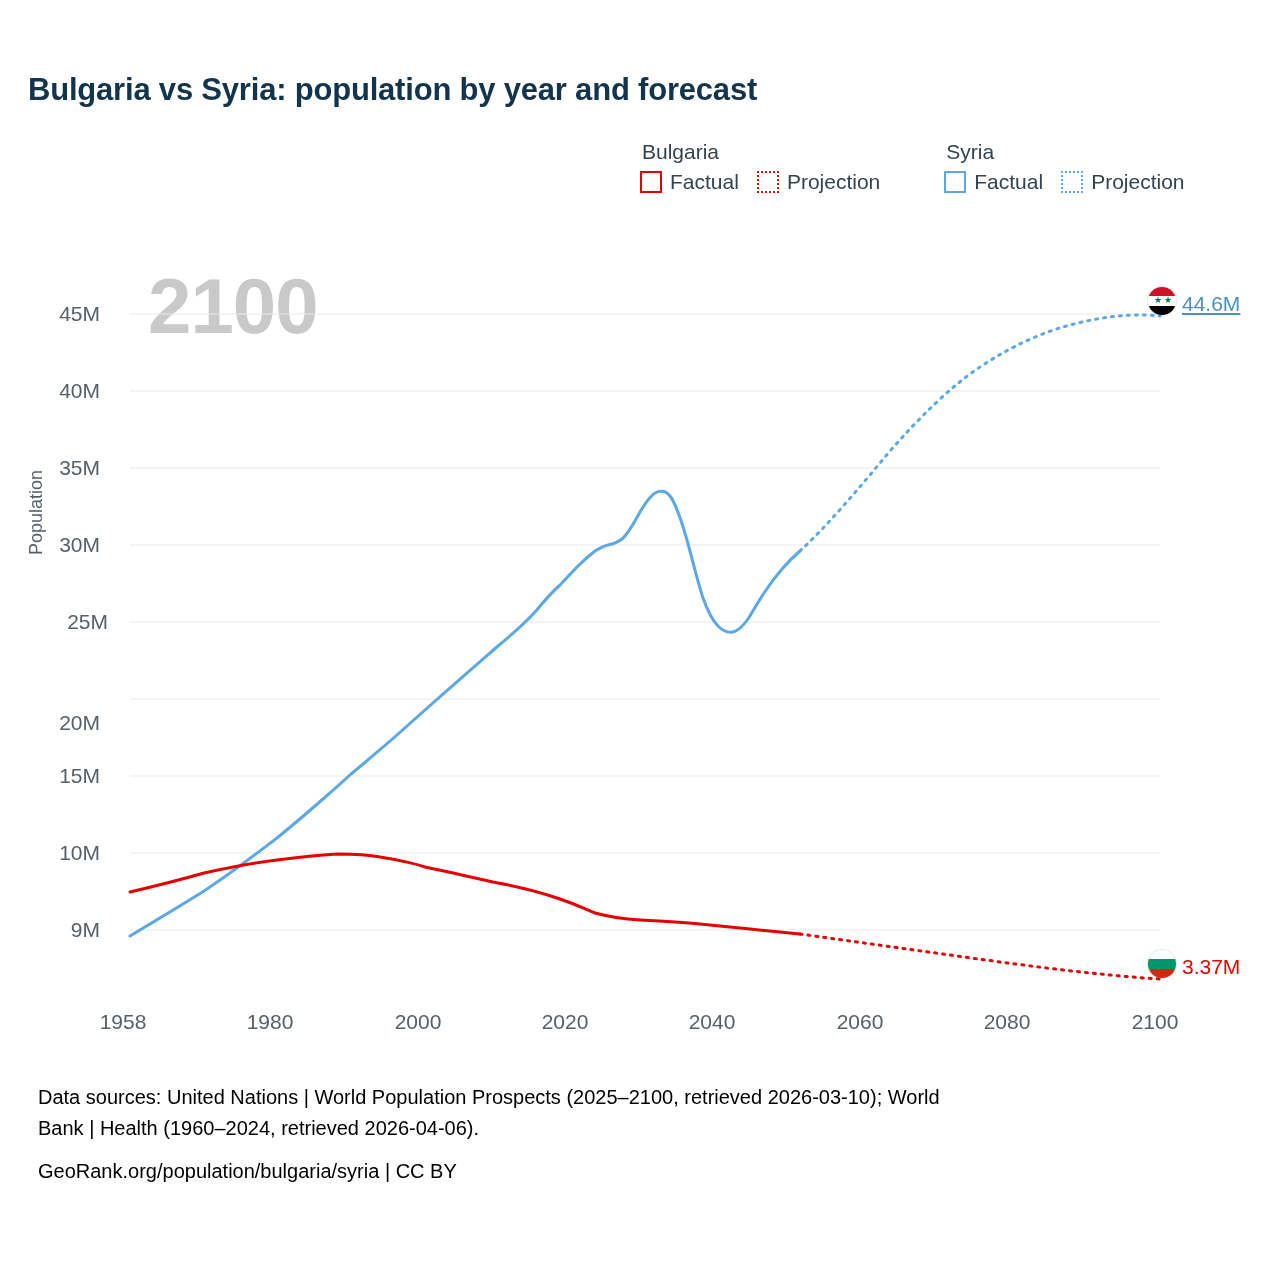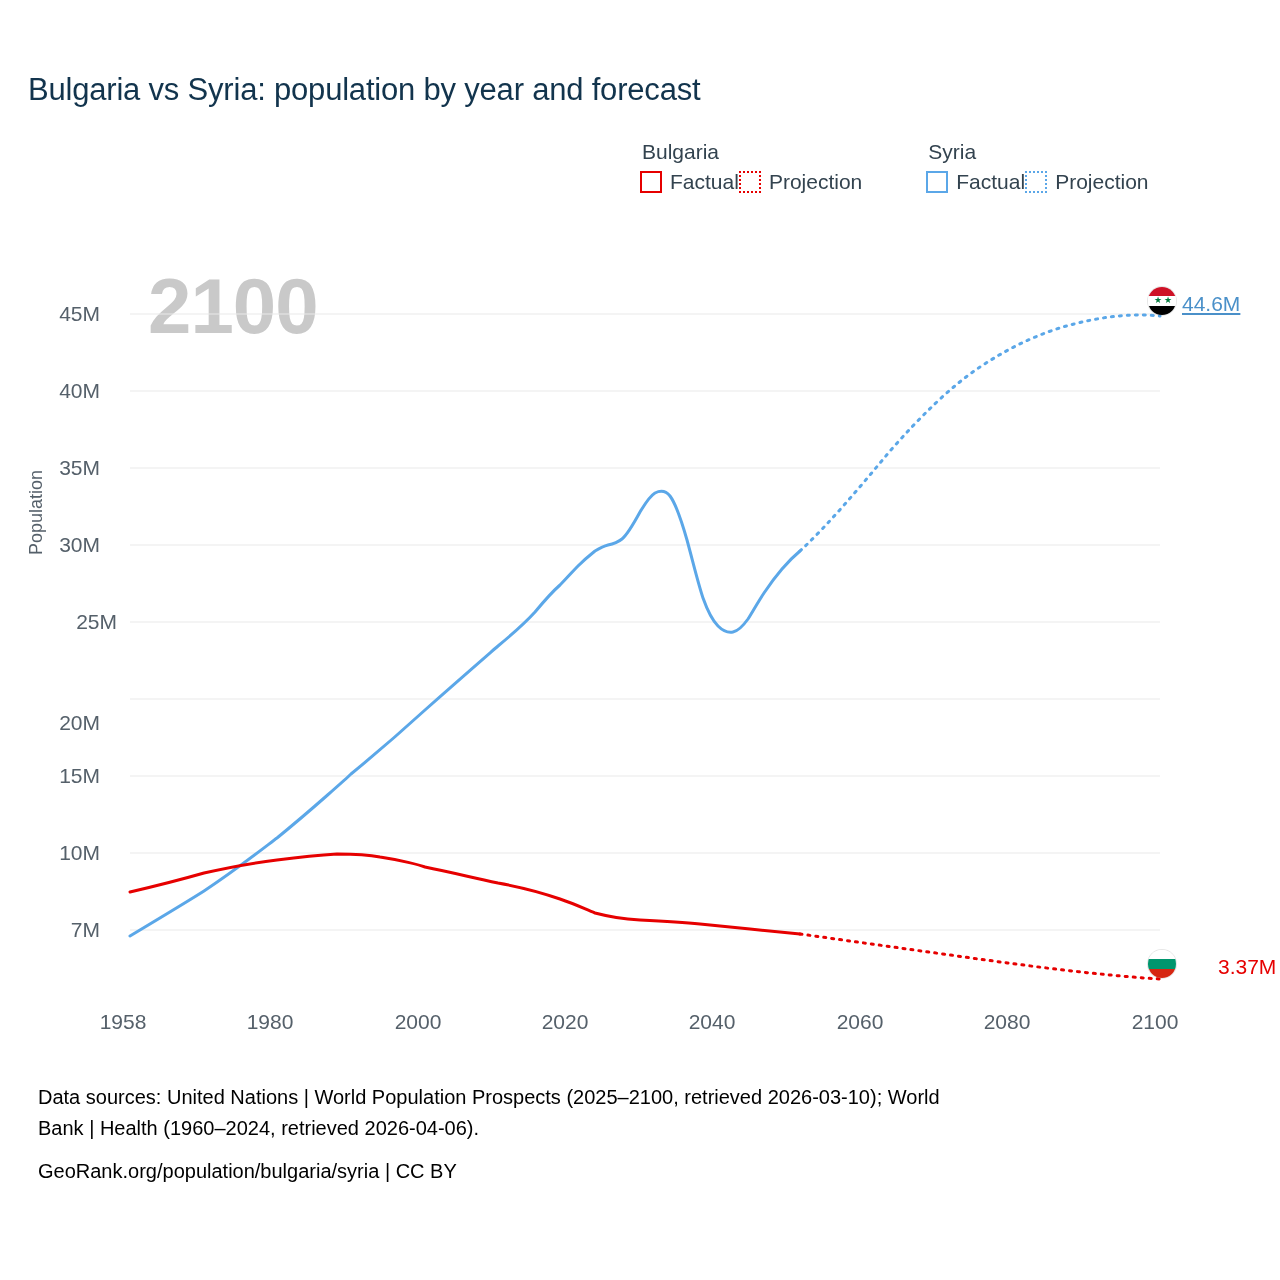--- a/index.html
+++ b/index.html
@@ -17,21 +17,21 @@
   .page {
     position: relative;
     width: 1280px;
     height: 1280px;
   }
   .chart-title {
     position: absolute;
     left: 28px;
     top: 72px;
     font-size: 31px;
-    font-weight: normal;
+    font-weight: bold;
     color: #12344d;
     letter-spacing: -0.2px;
   }
   
   .legend {
     position: absolute;
     left: 640px;
     top: 140px;
     display: flex;
     gap: 64px;
@@ -42,20 +42,21 @@
     flex-direction: column;
     gap: 6px;
   }
   .legend-group-title {
     font-size: 21px;
     color: #33434f;
     padding-left: 2px;
   }
   .legend-items {
     display: flex;
+    gap: 18px;
     align-items: center;
     text-align: center;
   }
   .legend-item {
     display: flex;
     align-items: center;
     gap: 8px;
     font-size: 21px;
     color: #33434f;
   }
@@ -218,25 +219,25 @@
                C300,602 320,600 337,599 C355,599 370,600 380,602
                C400,605 420,610 425,612 C450,617 470,622 498,628
                C520,632 540,637 560,644 C575,649 585,654 595,658
                C610,662 625,664 640,665 C660,666 680,667 700,669
                C730,672 770,676 800,679"></path>
 
       <path fill="none" stroke="#e60000" stroke-width="3" stroke-dasharray="2 6" stroke-linecap="round" d="M800,679 C850,686 900,693 950,700 C1000,707 1050,714 1100,719
                C1120,721 1142,723 1160,724"></path>
     </svg>
 
-    <div class="ytick" style="top:663px; left:10px;">7M</div>
+    <div class="ytick" style="top:663px; left:10px;">9M</div>
     <div class="ytick" style="top:586px; left:10px;">10M</div>
     <div class="ytick" style="top:509px; left:10px;">15M</div>
     <div class="ytick" style="top:456px; left:10px;">20M</div>
-    <div class="ytick" style="top:355px; left:27px;">25M</div>
+    <div class="ytick" style="top:355px; left:18px;">25M</div>
     <div class="ytick" style="top:278px; left:10px;">30M</div>
     <div class="ytick" style="top:201px; left:10px;">35M</div>
     <div class="ytick" style="top:124px; left:10px;">40M</div>
     <div class="ytick" style="top:47px; left:10px;">45M</div>
 
     <div class="xtick" style="top:755px; left:78px;">1958</div>
     <div class="xtick" style="top:755px; left:225px;">1980</div>
     <div class="xtick" style="top:755px; left:373px;">2000</div>
     <div class="xtick" style="top:755px; left:520px;">2020</div>
     <div class="xtick" style="top:755px; left:667px;">2040</div>
@@ -251,21 +252,21 @@
       <div class="star" style="left:6px;">★</div>
       <div class="star" style="left:16px;">★</div>
     </div>
     <div class="endlabel syria" style="left:1182px; top:37px;">44.6M</div>
 
     <div class="flag" style="left:1148px; top:695px;">
       <div class="band" style="background:#ffffff;"></div>
       <div class="band" style="background:#00966e;"></div>
       <div class="band" style="background:#d62612;"></div>
     </div>
-    <div class="endlabel bulgaria" style="left:1182px; top:700px;margin-left:36px;">3.37M</div>
+    <div class="endlabel bulgaria" style="left:1182px; top:700px;">3.37M</div>
 
   </div>
 
   <div class="footer">
     <div>Data sources: United Nations | World Population Prospects (2025–2100, retrieved 2026-03-10); World</div>
     <div>Bank | Health (1960–2024, retrieved 2026-04-06).</div>
     <div class="src2">GeoRank.org/population/bulgaria/syria | CC BY</div>
   </div>
 
 </div>

